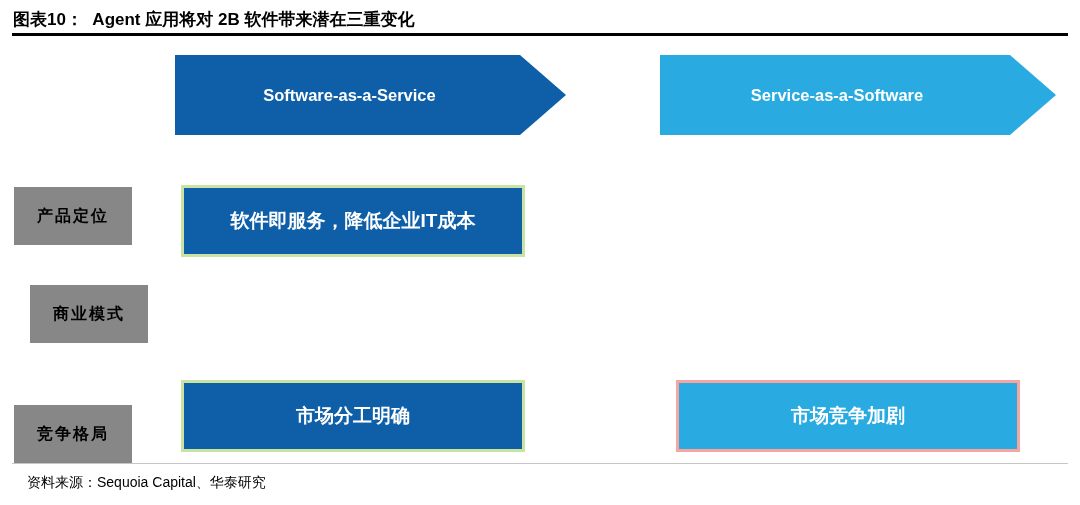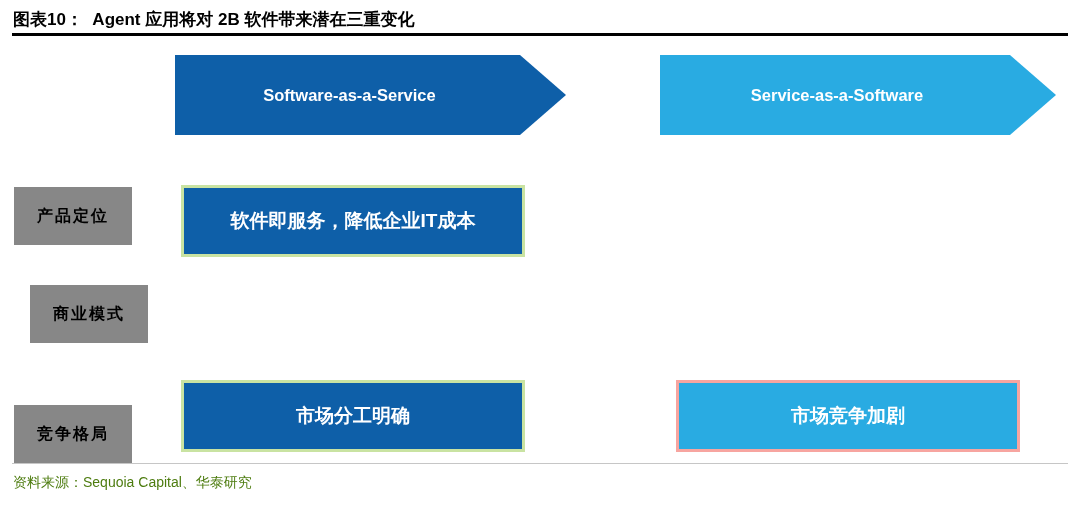--- a/index.html
+++ b/index.html
@@ -53,22 +53,22 @@
     border:3px solid var(--color-pink-border, #F7A5A0);
   }
   .rt1 { top:187px; } .rt2 { top:285px;margin-left:16px; } .rt3 { top:382px;margin-top:23px; }  
   .rc1 { top:185px; } .rc2 { top:283px; } .rc3 { top:380px; }  
 
   .source-rule {
     position:absolute; left:12px; right:12px; top:463px;
     height:1px; background:#c6c6c6;
   }
   .source {
-    position:absolute; left:13px; top:474px;
-    font-size:14px; color:#4d7c0f;
+    position:absolute; left:27px; top:474px;
+    font-size:14px; color:#000000;
   }
 </style>
 </head>
 <body>
 
 <div class="page">
 
   <div class="title">图表10：  Agent 应用将对 2B 软件带来潜在三重变化</div>
   <div class="title-rule"></div>
 

